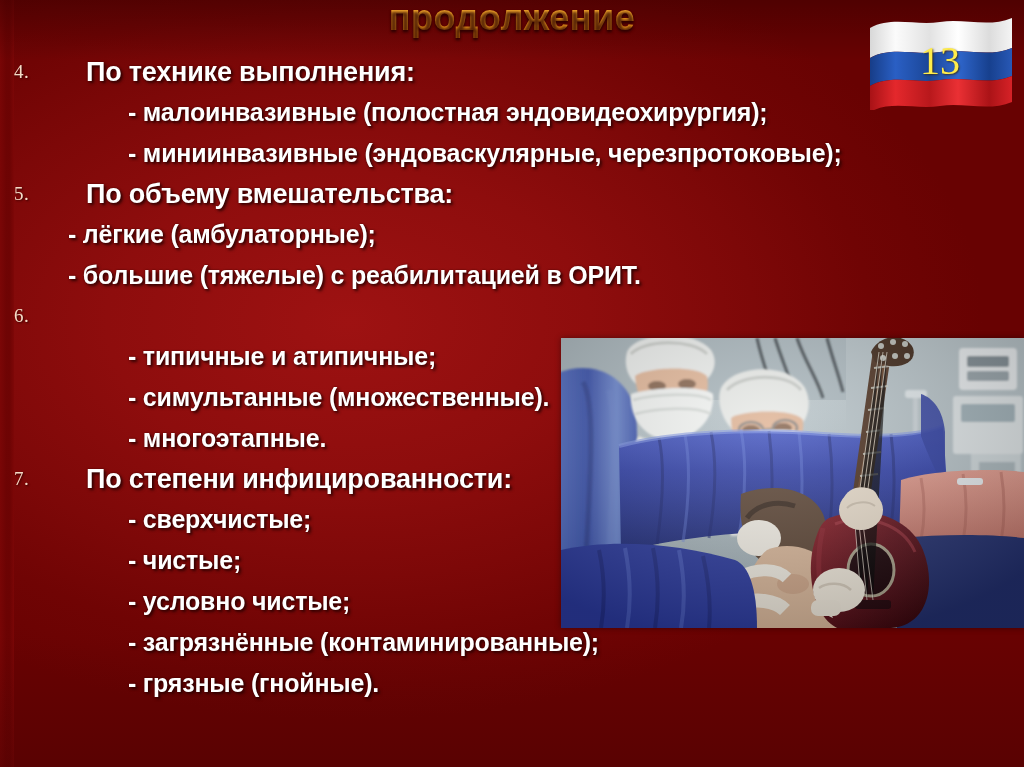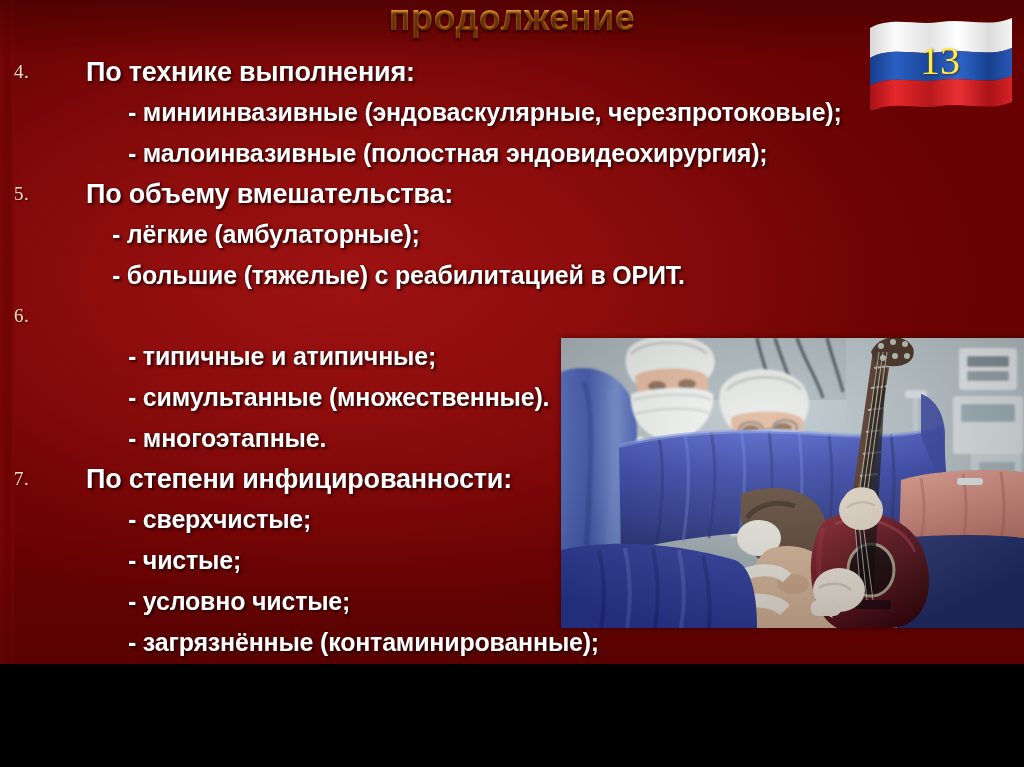--- a/index.html
+++ b/index.html
@@ -3,21 +3,21 @@
 <meta charset="utf-8">
 <style>
   html, body {
     margin: 0;
     padding: 0;
     background: #000;
   }
   #slide {
     position: relative;
     width: 1024px;
-    height: 664px;
+    height: 767px;
     overflow: hidden;
     font-family: "Liberation Sans", sans-serif;
     background:
       radial-gradient(ellipse 62% 52% at 34% 42%, #9e1212 0%, #8e0d0d 38%, #7d0808 64%, #700404 82%, #680202 100%),
       #7a0606;
   }
   
   #left-band {
     position: absolute;
     left: 0; top: 0;
@@ -135,21 +135,21 @@
     font-size: 25px;
     font-weight: bold;
     color: #ffffff;
     letter-spacing: -.2px;
     line-height: 41px;
     height: 41px;
     text-shadow: 2px 2px 3px rgba(35,0,0,.85), 0 0 2px rgba(35,0,0,.6);
     white-space: nowrap;
   }
   .g5 .head-row { height: 40px; }
-  .g5 .sub { margin-left: 112px; }
+  .g5 .sub { margin-left: 68px; }
   .g6 .sub { margin-left: 128px; }
   .g7 .sub { margin-left: 128px; }
 
   
   #photo {
     position: absolute;
     left: 561px;
     top: 338px;
     width: 463px;
     height: 290px;
@@ -210,22 +210,22 @@
     <div id="flag-number">13</div>
   </div>
 
   <div id="content">
 
     <div class="group g4">
       <div class="head-row">
         <span class="num">4.</span>
         <span class="head-text">По технике выполнения:</span>
       </div>
+      <div class="sub">- малоинвазивные (полостная эндовидеохирургия);</div>
       <div class="sub">- миниинвазивные (эндоваскулярные, черезпротоковые);</div>
-      <div class="sub">- малоинвазивные (полостная эндовидеохирургия);</div>
     </div>
 
     <div class="group g5">
       <div class="head-row">
         <span class="num">5.</span>
         <span class="head-text">По объему вмешательства:</span>
       </div>
       <div class="sub">- лёгкие (амбулаторные);</div>
       <div class="sub">- большие (тяжелые) с реабилитацией в ОРИТ.</div>
     </div>

